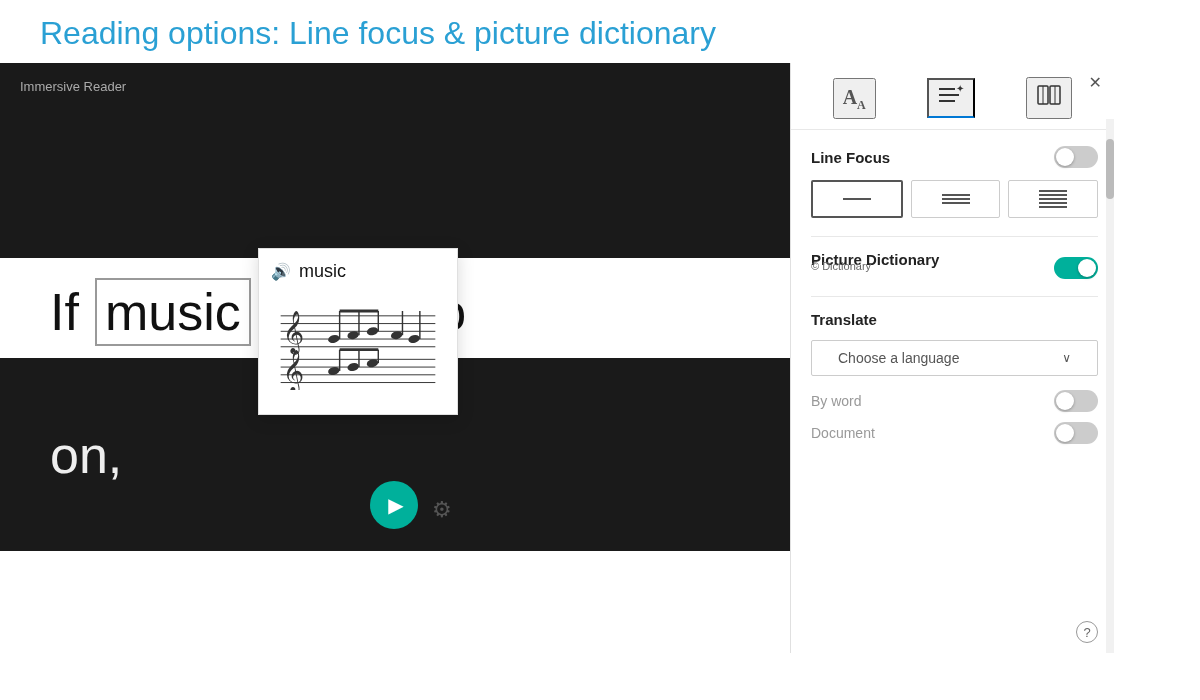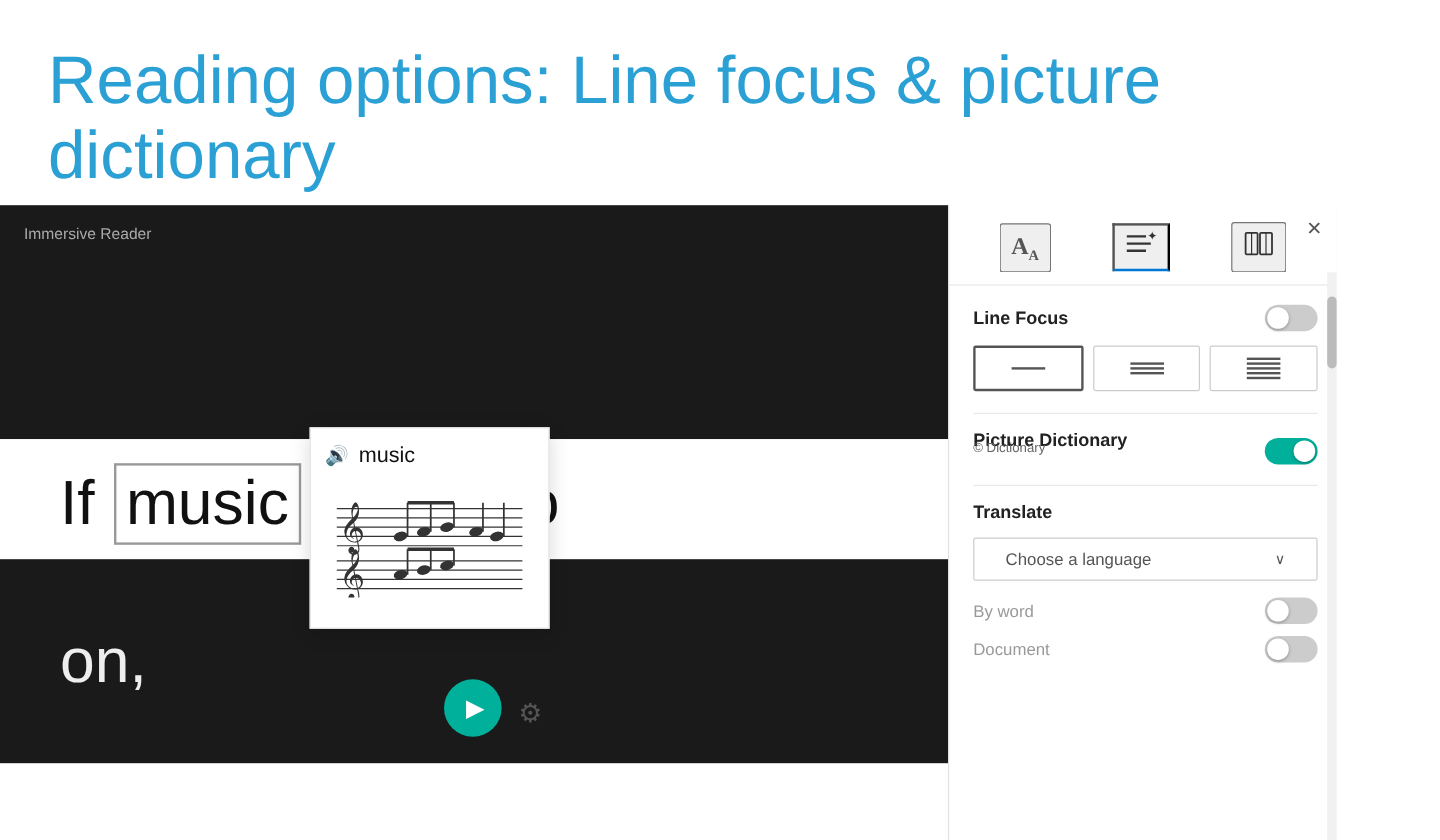--- a/index.html
+++ b/index.html
@@ -7,24 +7,24 @@
       font-family: 'Segoe UI', Arial, sans-serif;
       background: #fff;
       width: 1200px;
       height: 700px;
       overflow: hidden;
       position: relative;
     }
 
     
     .page-title {
-      font-size: 56px;
+      font-size: 32px;
       font-weight: 300;
       color: #2aa0d4;
-      padding: 36px 40px 12px 40px;
+      padding: 16px 40px 12px 40px;
       line-height: 1.1;
     }
 
     
     .main-area {
       display: flex;
       flex-direction: row;
       width: 100%;
       height: calc(700px - 110px);
       position: relative;
@@ -126,21 +126,21 @@
     }
 
     .music-notation {
       width: 100%;
       height: 100px;
     }
 
     
     .reader-bottom {
       background: #1a1a1a;
-      height: 170px;
+      height: 193px;
       width: 100%;
       position: relative;
       display: flex;
       align-items: center;
       padding: 20px 50px;
     }
 
     .bottom-text {
       font-size: 52px;
       color: #eee;

